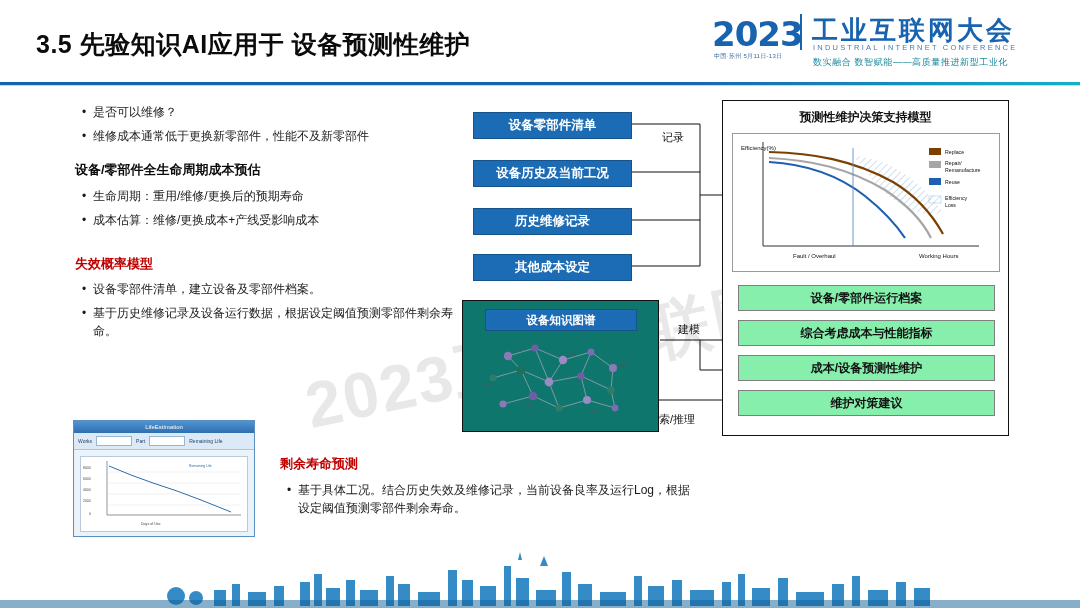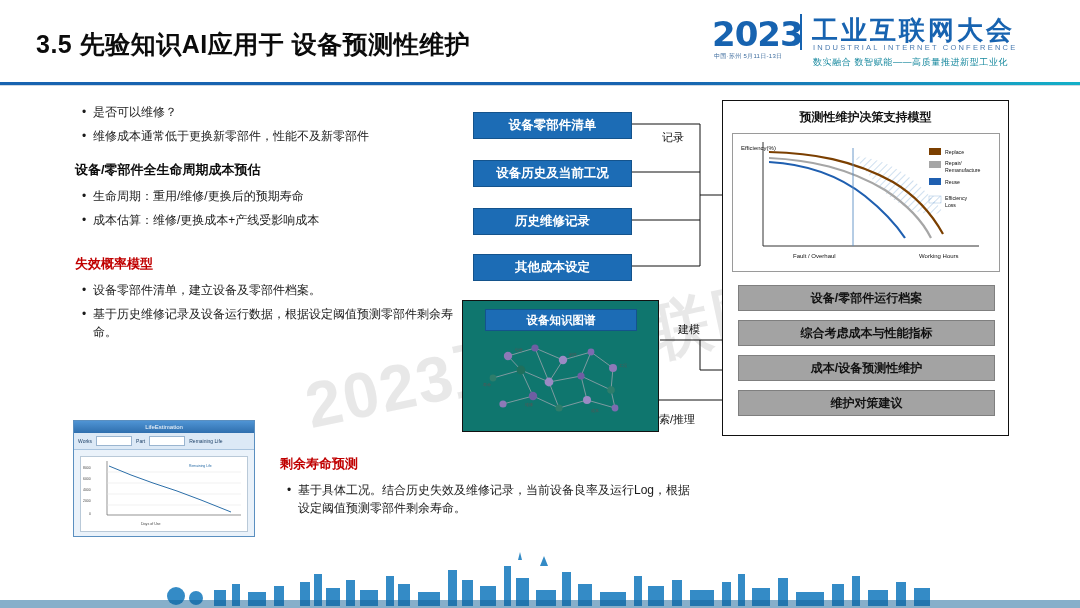--- a/index.html
+++ b/index.html
@@ -96,21 +96,21 @@
   }
   .chart-box{
     position:absolute;left:9px;top:32px;width:266px;height:137px;
     border:1px solid #9a9a9a;background:#fff;
   }
   .grey-steps{
     position:absolute;left:738px;top:285px;width:255px;
   }
   .step{
     width:255px;height:24px;margin-bottom:9px;
-    background:#a3a3a3;border:1px solid #7f7f7f;
+    background:#86efac;border:1px solid #7f7f7f;
     font-size:12px;color:#111;font-weight:bold;
     display:flex;align-items:center;justify-content:center;
   }
   
   .kg-box{
     position:absolute;left:462px;top:300px;width:195px;height:130px;
     border:1px solid #111;background:#0f766e;
   }
   
   .app{
@@ -180,21 +180,21 @@
     <div class="bullet">
       <span class="dot">•</span>
       <span class="btxt">生命周期：重用/维修/更换后的预期寿命</span>
     </div>
     <div class="bullet">
       <span class="dot">•</span>
       <span class="btxt">成本估算：维修/更换成本+产线受影响成本</span>
     </div>
   </div>
 
-  <div class="blk" style="margin-top:26px;">
+  <div class="blk" style="margin-top:26px;font-family:Liberation Mono, monospace;">
     <div class="blk-h red">失效概率模型</div>
     <div class="bullet">
       <span class="dot">•</span>
       <span class="btxt">设备零部件清单，建立设备及零部件档案。</span>
     </div>
     <div class="bullet">
       <span class="dot">•</span>
       <span class="btxt">基于历史维修记录及设备运行数据，根据设定阈值预测零部件剩余寿命。</span>
     </div>
   </div>

